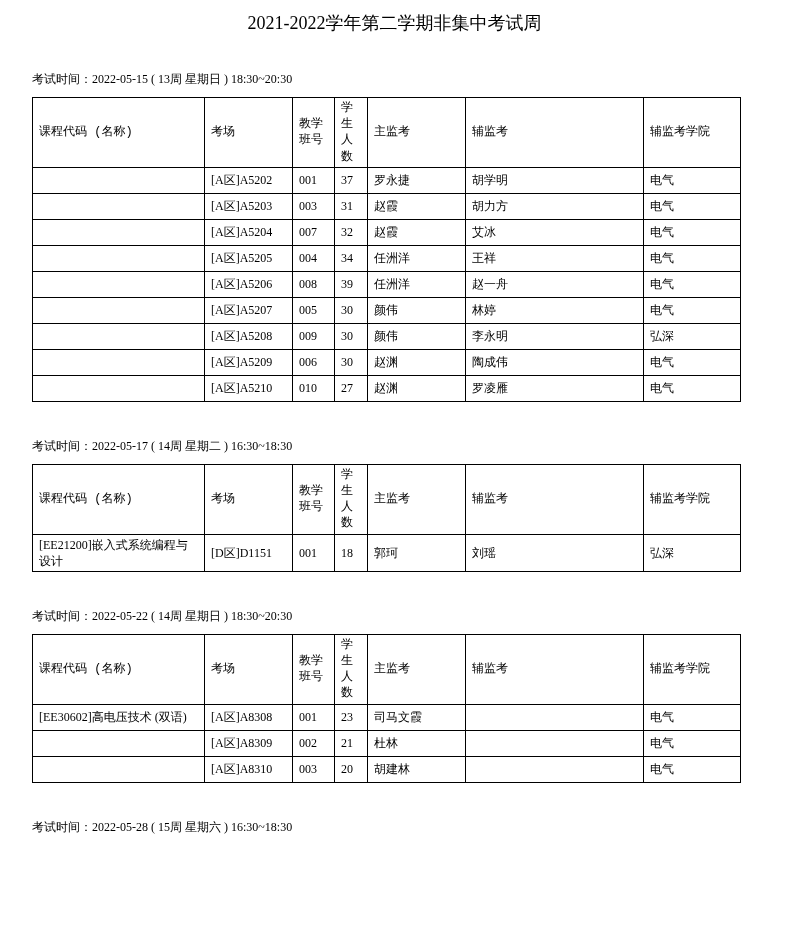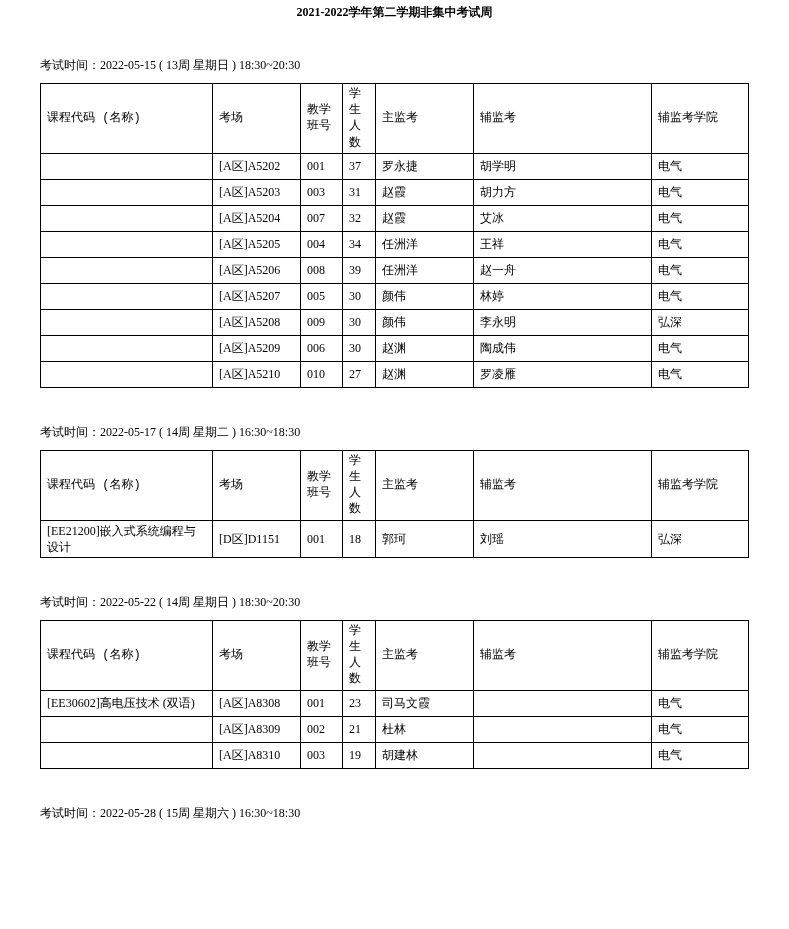--- a/index.html
+++ b/index.html
@@ -12,28 +12,28 @@
     font-family: "Liberation Serif", "DejaVu Serif", serif;
     color: #000000;
   }
   .page {
     width: 789px;
     height: 929px;
     position: relative;
   }
   .doc-title {
     text-align: center;
-    font-size: 12px;
-    font-weight: bold;
+    font-size: 18px;
+    font-weight: normal;
     margin: 0;
-    padding-top: 4px;
+    padding-top: 11px;
     letter-spacing: 0px;
   }
   .exam-section {
-    margin-left: 40px;
+    margin-left: 32px;
     margin-right: 41px;
   }
   .time-label {
     font-size: 12px;
     margin-top: 36px;
     margin-bottom: 9px;
   }
   table.exam-table {
     border-collapse: collapse;
     table-layout: fixed;
@@ -260,21 +260,21 @@
               <td class="center-cell">002</td>
               <td class="center-cell">21</td>
               <td>杜林</td>
               <td></td>
               <td>电气</td>
             </tr>
             <tr>
               <td></td>
               <td>[A区]A8310</td>
               <td class="center-cell">003</td>
-              <td class="center-cell">19</td>
+              <td class="center-cell">20</td>
               <td>胡建林</td>
               <td></td>
               <td>电气</td>
             </tr>
           </tbody>
         </table>
       </section>
       <section class="exam-section">
         <div class="time-label">考试时间：2022-05-28 ( 15周 星期六 ) 16:30~18:30</div>
       </section>

